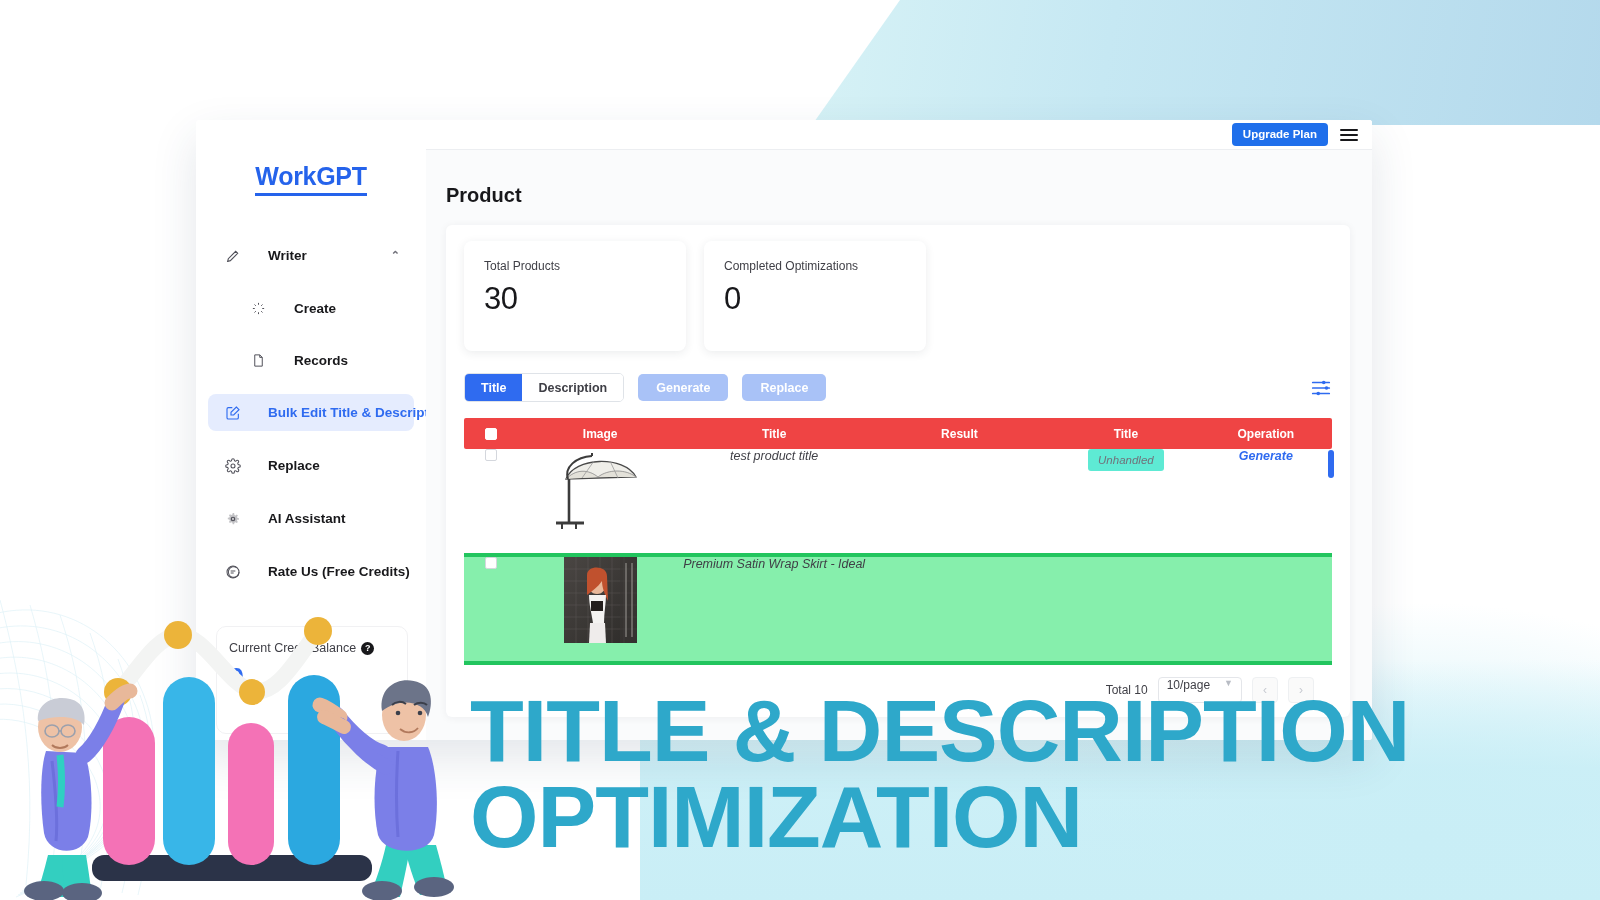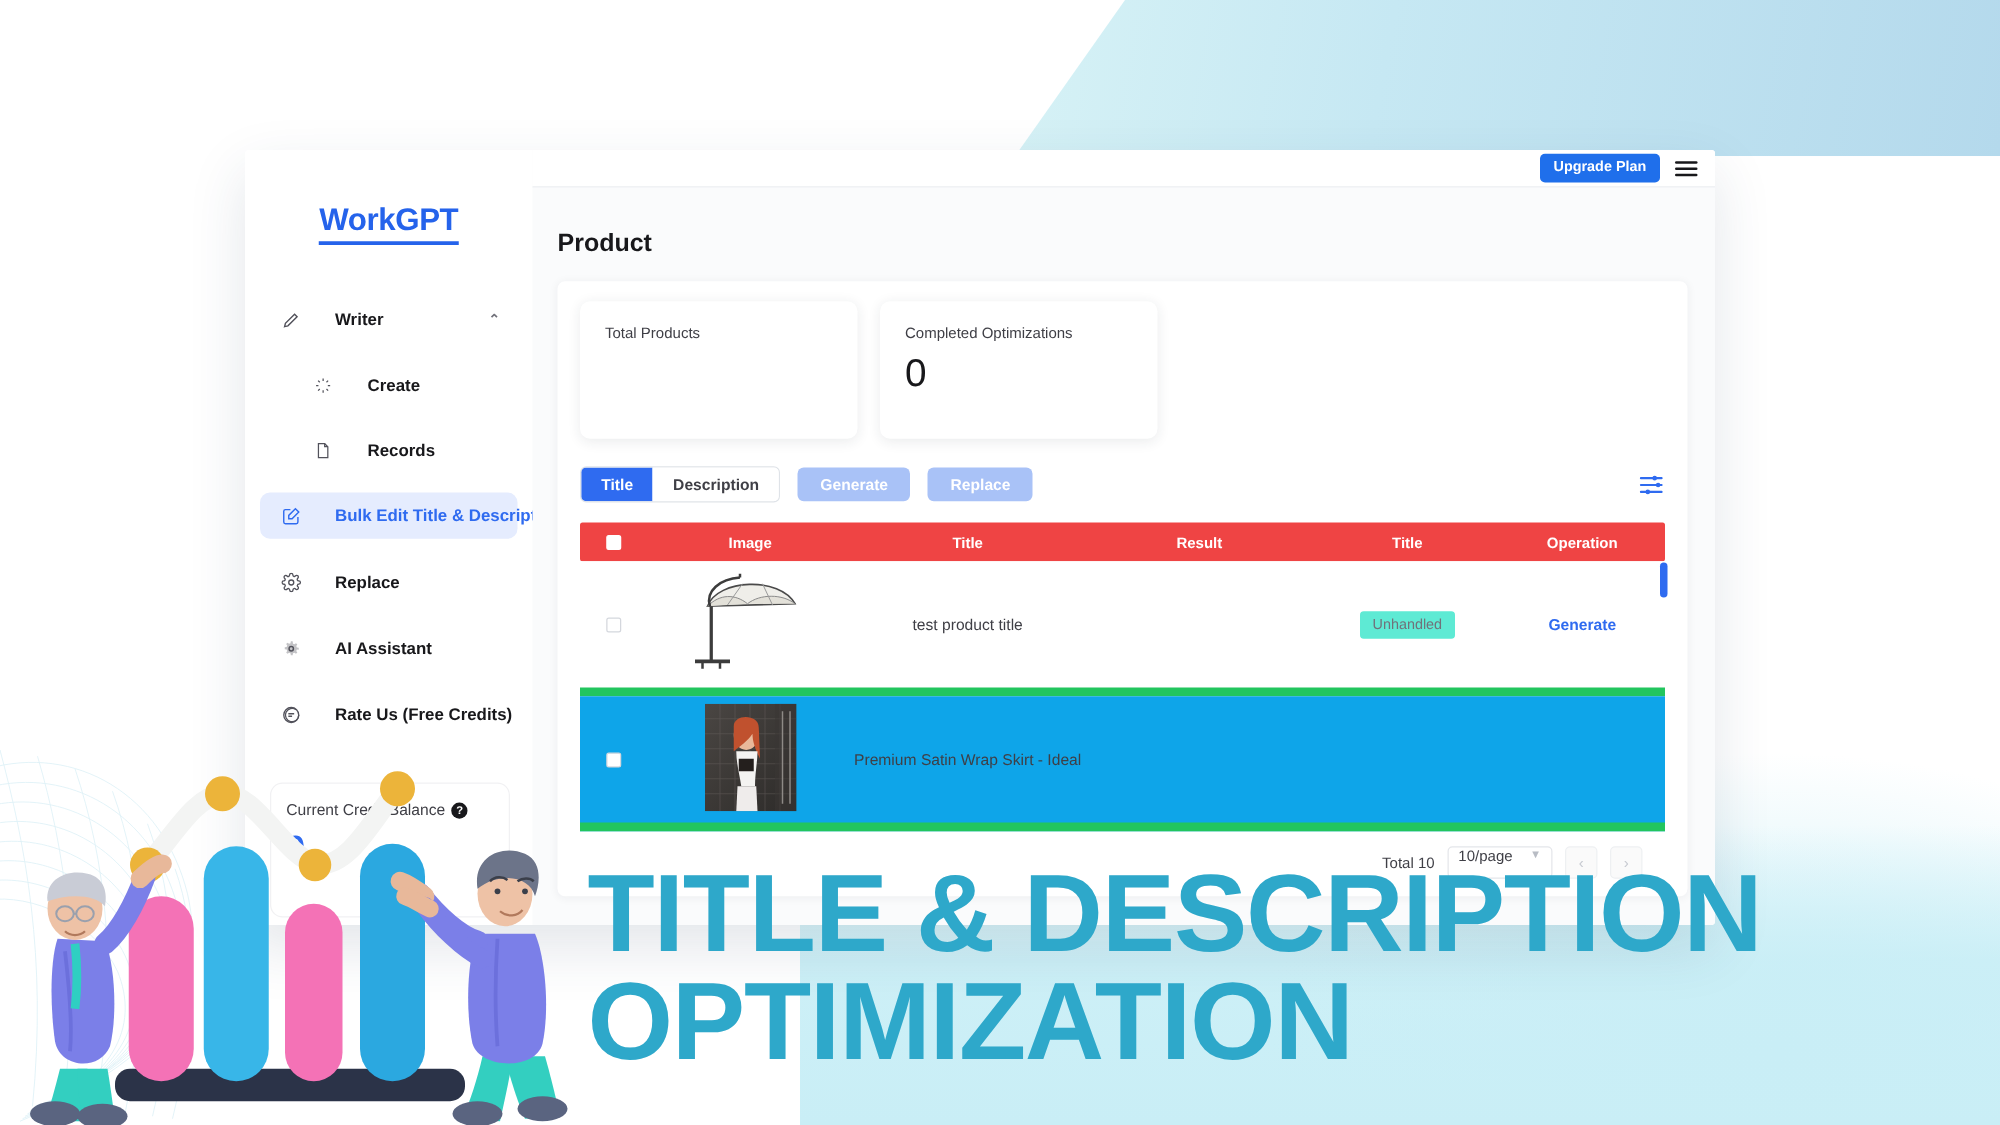--- a/index.html
+++ b/index.html
@@ -142,25 +142,25 @@
   .c-img{ width:172px; }
   .c-title{ width:196px; }
   .c-result{ width:196px; }
   .c-status{ width:156px; }
   .c-oper{ width:140px; }
 
   .cbox{ width:12px;height:12px;border:1px solid #fff; background:#fff; border-radius:2px; display:inline-block; cursor:pointer;}
   .cbox.row{ border:1px solid #d4d7dd; background:#fff; }
 
   .trow{
-    display:flex; align-items:center; min-height:108px;
-    border-bottom:7px solid #22c55e; background:#fff;
-    font-size:12.5px; color:#3f3f46;
-  }
-  .trow.alt{ background:#0ea5e9; }
+    display:flex; align-items:flex-start; min-height:108px;
+    border-bottom:4px solid #22c55e; background:#fff;
+    font-size:12.5px; color:#3f3f46;font-style:italic;
+  }
+  .trow.alt{ background:#86efac; }
   .thumb{ width:105px; height:86px; object-fit:contain; display:inline-block; }
   .badge{
     display:inline-block; background:#5eead4; color:#71717a;
     font-size:11.5px; padding:5px 10px; border-radius:3px;
   }
   .op-link{ color:#2f6bf0; font-weight:700; font-size:12.5px; cursor:pointer; }
 
   .scroll-thumb{
     position:absolute; right:-2px; top:32px; width:6px; height:28px;
     background:#2f6bf0; border-radius:3px; cursor:pointer;
@@ -306,20 +306,21 @@
       </div>
 
       <div class="page-wrap">
         <div class="page-title">Product</div>
 
         <div class="content-card">
 
           <div class="stats-row">
             <div class="stat-card">
               <div class="stat-label">Total Products</div>
+              <div class="stat-value">30</div>
             </div>
             <div class="stat-card">
               <div class="stat-label">Completed Optimizations</div>
               <div class="stat-value">0</div>
             </div>
           </div>
 
           <div class="toolbar">
             <div class="seg">
               <button class="on">Title</button>

